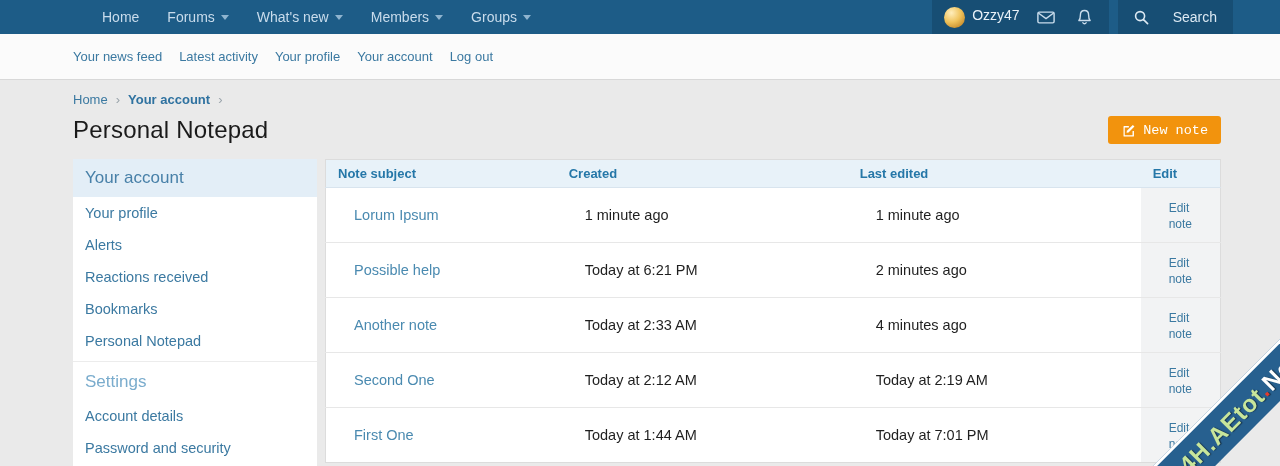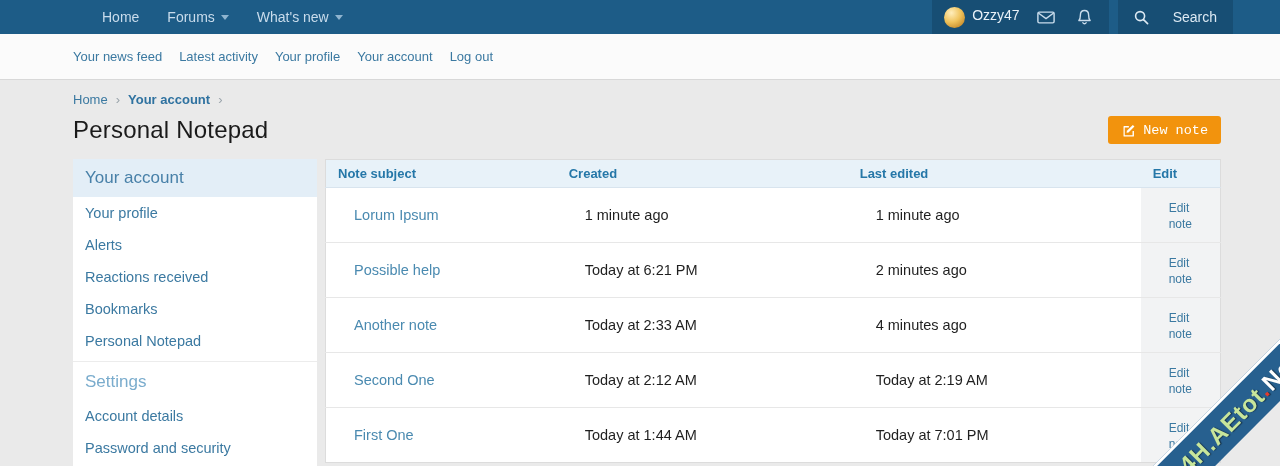--- a/index.html
+++ b/index.html
@@ -115,20 +115,28 @@
   <div class="nav-left">
     <div class="nav-item">
       <span>Home</span>
     </div>
     <div class="nav-item">
       <span>Forums</span>
       <span class="chevron"></span>
     </div>
     <div class="nav-item">
       <span>What's new</span>
+      <span class="chevron"></span>
+    </div>
+    <div class="nav-item">
+      <span>Members</span>
+      <span class="chevron"></span>
+    </div>
+    <div class="nav-item">
+      <span>Groups</span>
       <span class="chevron"></span>
     </div>
   </div>
   <div class="nav-right">
     <div class="nav-panel">
       <div style="display:flex;align-items:flex-start;gap:7px;cursor:pointer;">
         <span class="avatar"></span>
         <span class="username">Ozzy47</span>
       </div>
       <span class="icon-btn">

